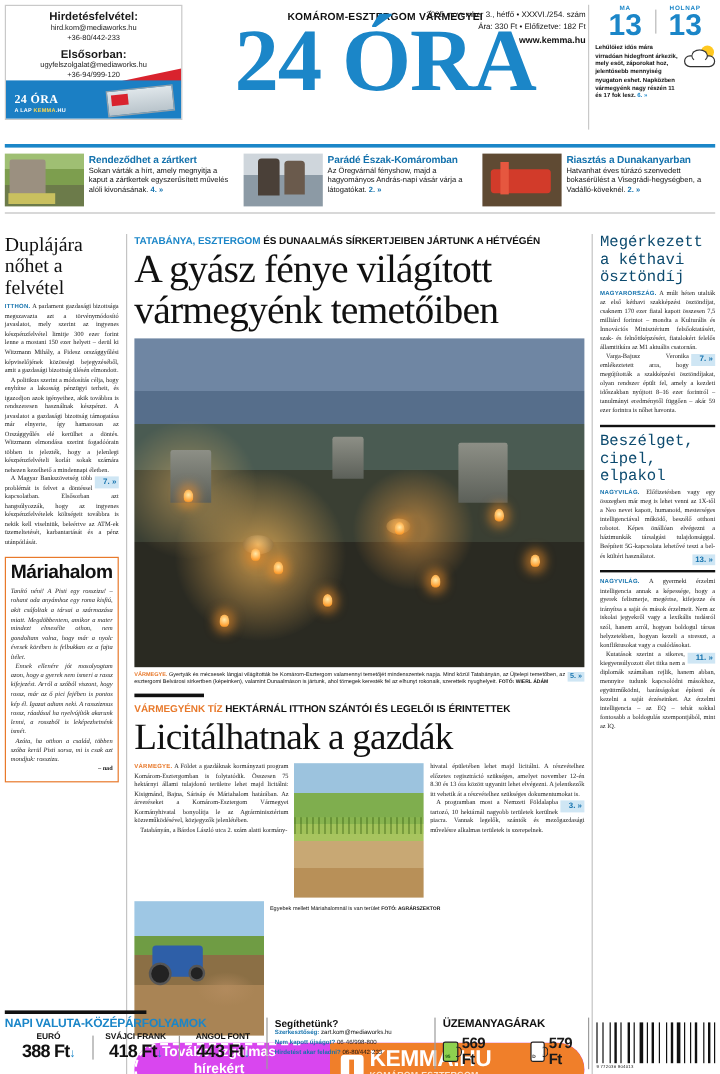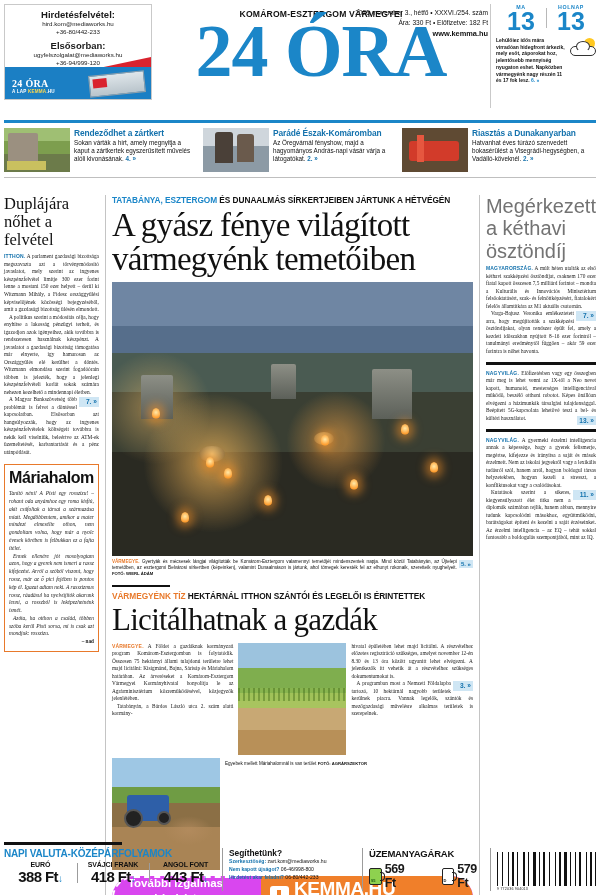--- a/index.html
+++ b/index.html
@@ -164,21 +164,21 @@
   .kemma .right {
     flex:0 0 212px; background:#f07f2a; display:flex; align-items:center; gap:5px;
     padding-left:9px; border-radius:0 22px 22px 0;
   }
   .kemma .shield { width:19px; height:24px; background:#fff; border-radius:3px 3px 9px 9px; position:relative; flex:0 0 19px; }
   .kemma .shield:after { content:""; position:absolute; left:7px; top:4px; width:4px; height:13px; background:#f07f2a; }
   .kemma .kt .k1 { color:#fff; font-weight:bold; font-size:19px; line-height:1; letter-spacing:-.4px; }
   .kemma .kt .k2 { color:#ffe2c9; font-weight:bold; font-size:7.4px; line-height:1.2; letter-spacing:.1px; }
 
   
-  .rh { font-family:Liberation Sans, sans-serif; font-size:20px; line-height:1.12; color:#737373; margin-bottom:3px; }
+  .rh { font-family:Liberation Mono, monospace; font-size:13px; line-height:1.12; color:#0c4a6e; margin-bottom:3px; }
   .rrule { height:2.4px; background:#111; width:100%; margin:7px 0 5px 0; }
 
   
   .footer { position:absolute; left:0; bottom:0; width:600px; }
   .f-top { height:3px; background:#111; margin:0 4px; width:118px; }
   .f-row { display:flex; padding:3px 4px 4px 4px; align-items:stretch; }
   .f-cur { flex:0 0 218px; }
   .f-cur h4 { color:#1b86c8; font-weight:bold; font-size:10px; letter-spacing:-.2px; }
   .cur-row { display:flex; margin-top:2px; }
   .cur { flex:1; text-align:center; position:relative; padding:0 2px; }
@@ -466,20 +466,21 @@
         <div class="rh">Megérkezett a kéthavi ösztöndíj</div>
         <div class="body-txt">
           <p><span class="kicker">MAGYARORSZÁG.</span> <span>A múlt héten utalták az első kéthavi szakképzési ösztöndíjat, csaknem 170 ezer fiatal kapott összesen 7,5 milliárd forintot – mondta a Kulturális és Innovációs Minisztérium felsőoktatásért, szak- és felnőttképzésért, fiatalokért felelős államtitkára az M1 aktuális csatornán.</span></p>
           <p><span class="pgref">7. »</span><span>Varga-Bajusz Veronika emlékeztetett arra, hogy megújították a szakképzési ösztöndíjakat, olyan rendszer épült fel, amely a kezdeti időszakban nyújtott 8–16 ezer forintról – tanulmányi eredménytől függően – akár 59 ezer forintra is nőhet havonta.</span></p>
         </div>
       </div>
 
       <div class="rrule"></div>
 
       <div>
+        <div class="rh">Beszélget, cipel, elpakol</div>
         <div class="body-txt">
           <p><span class="kicker">NAGYVILÁG.</span> <span>Előfizetésben vagy egy összegben már meg is lehet venni az 1X-től a Neo nevet kapott, humanoid, mesterséges intelligenciával működő, beszélő otthoni robotot. Képes önállóan elvégezni a házimunkák társalgási tulajdonsággal. Beépített 5G-kapcsolata lehetővé teszi a bel- és kültéri használatot.</span> <span class="pgref">13. »</span></p>
         </div>
       </div>
 
       <div class="rrule"></div>
 
       <div>
         <div class="body-txt">
           <p><span class="kicker">NAGYVILÁG.</span> <span>A gyermeki érzelmi intelligencia annak a képessége, hogy a gyerek felismerje, megértse, kifejezze és irányítsa a saját és mások érzelmeit. Nem az iskolai jegyekről vagy a lexikális tudásról szól, hanem arról, hogyan boldogul társas helyzetekben, hogyan kezeli a stresszt, a konfliktusokat vagy a csalódásokat.</span></p>

